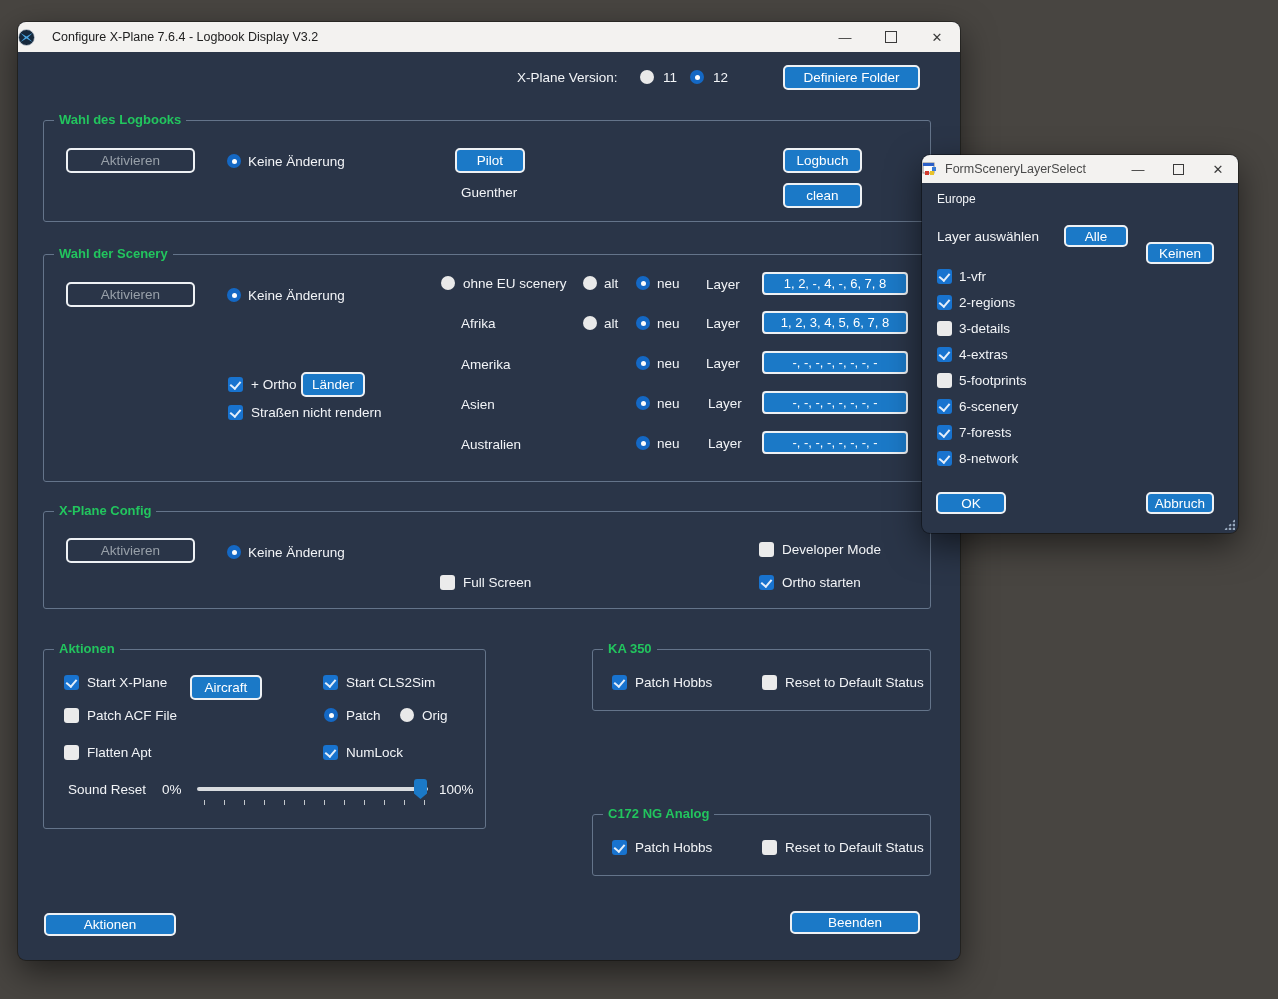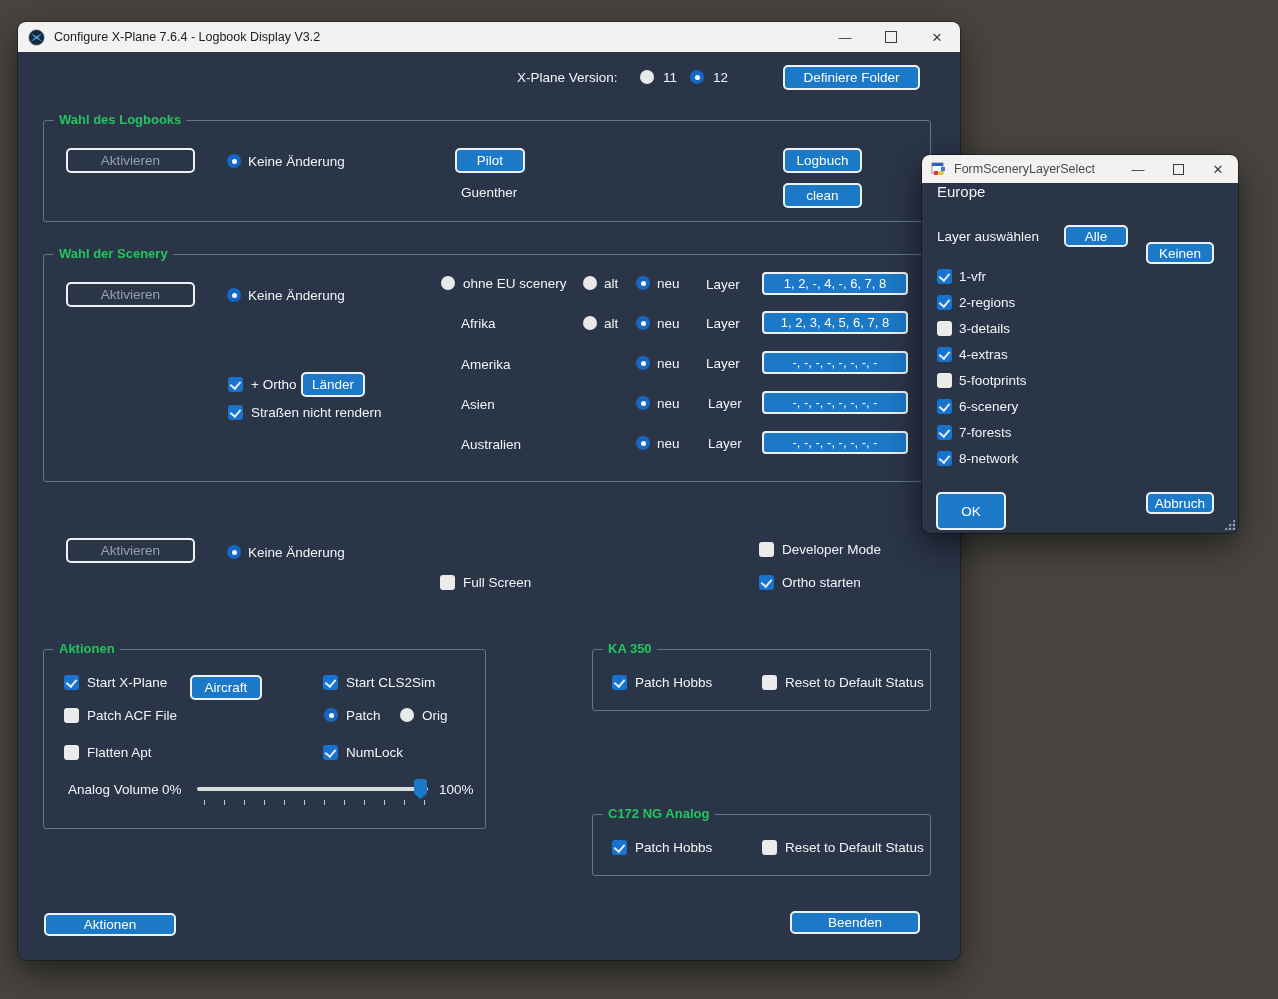--- a/index.html
+++ b/index.html
@@ -41,21 +41,21 @@
     background:repeating-linear-gradient(to right,#c3c8cc 0 1px,transparent 1px 20px)}
   .grip{position:absolute;right:3px;bottom:3px;width:11px;height:11px;
     background:radial-gradient(circle at 2px 2px,#97a8bc 1.2px,transparent 1.7px);
     background-size:4px 4px;clip-path:polygon(100% 0,100% 100%,0 100%)}
 </style>
 </head>
 <body>
 
 <div class="window" style="left:18px;top:22px;width:942px;height:938px">
 
-  <div class="titlebar" style="height:30px;padding-left:10px;gap:9px">
+  <div class="titlebar" style="height:30px;gap:17px">
     <svg width="17" height="17" viewBox="0 0 17 17">
       <circle cx="8.5" cy="8.5" r="8" fill="#16293c" stroke="#cfd6dd" stroke-width="0.8"></circle>
       <path d="M2.5 4 L8.5 7.4 L14.5 4 L10 8.5 L14.5 13 L8.5 9.6 L2.5 13 L7 8.5 Z" fill="#4aa3dd"></path>
     </svg>
     <span class="tb-title">Configure X-Plane  7.6.4 - Logbook Display V3.2</span>
     <div class="tb-btns">
       <div class="tb-btn">—</div>
       <div class="tb-btn">
           <span style="display:block;width:10px;height:10px;border:1px solid #3a3a3a"></span>
         </div>
@@ -121,20 +121,23 @@
   <span class="lb" style="left:639px;top:381px">neu</span>
   <span class="lb" style="left:690px;top:381px">Layer</span>
   <div class="layerf" style="left:744px;top:369px">-, -, -, -, -, -, -, -</div>
 
   <span class="lb" style="left:443px;top:422px">Australien</span>
   <span class="rd checked" style="left:618px;top:414px"></span>
   <span class="lb" style="left:639px;top:421px">neu</span>
   <span class="lb" style="left:690px;top:421px">Layer</span>
   <div class="layerf" style="left:744px;top:409px">-, -, -, -, -, -, -, -</div>
 
+  <div class="grp" style="left:25px;top:489px;width:886px;height:96px">
+    <span class="gt">X-Plane Config</span>
+  </div>
   <div class="btn ghost" style="left:48px;top:516px;width:129px;height:25px">Aktivieren</div>
   <span class="rd checked" style="left:209px;top:523px"></span>
   <span class="lb" style="left:230px;top:530px">Keine Änderung</span>
   <span class="cb" style="left:741px;top:520px"></span>
   <span class="lb" style="left:764px;top:527px">Developer Mode</span>
   <span class="cb" style="left:422px;top:553px"></span>
   <span class="lb" style="left:445px;top:560px">Full Screen</span>
   <span class="cb checked" style="left:741px;top:553px"></span>
   <span class="lb" style="left:764px;top:560px">Ortho starten</span>
 
@@ -149,21 +152,21 @@
   <span class="lb" style="left:69px;top:693px">Patch ACF File</span>
   <div class="btn" style="left:172px;top:653px;width:72px;height:25px">Aircraft</div>
   <span class="rd checked" style="left:306px;top:686px"></span>
   <span class="lb" style="left:328px;top:693px">Patch</span>
   <span class="rd" style="left:382px;top:686px"></span>
   <span class="lb" style="left:404px;top:693px">Orig</span>
   <span class="cb" style="left:46px;top:723px"></span>
   <span class="lb" style="left:69px;top:730px">Flatten Apt</span>
   <span class="cb checked" style="left:305px;top:723px"></span>
   <span class="lb" style="left:328px;top:730px">NumLock</span>
-  <span class="lb" style="left:50px;top:767px">Analog Volume</span>
+  <span class="lb" style="left:50px;top:767px">Sound Reset</span>
   <span class="lb" style="left:144px;top:767px">0%</span>
   <div class="track" style="left:179px;top:765px;width:231px"></div>
   <div class="thumb" style="left:396px;top:757px"></div>
   <div class="ticks" style="left:186px;top:778px;width:224px"></div>
   <span class="lb" style="left:421px;top:767px">100%</span>
 
   <div class="grp" style="left:574px;top:627px;width:337px;height:60px">
     <span class="gt">KA 350</span>
   </div>
   <span class="cb checked" style="left:594px;top:653px"></span>
@@ -177,39 +180,39 @@
   <span class="cb checked" style="left:594px;top:818px"></span>
   <span class="lb" style="left:617px;top:825px">Patch Hobbs</span>
   <span class="cb" style="left:744px;top:818px"></span>
   <span class="lb" style="left:767px;top:825px">Reset to Default Status</span>
 
   <div class="btn" style="left:26px;top:891px;width:132px;height:23px">Aktionen</div>
   <div class="btn" style="left:772px;top:889px;width:130px;height:23px">Beenden</div>
 </div>
 
 <div class="window" style="left:922px;top:155px;width:316px;height:378px">
-  <div class="titlebar" style="height:28px;padding-left:9px;gap:8px">
+  <div class="titlebar" style="height:28px;gap:8px">
     <svg width="15" height="15" viewBox="0 0 15 15">
       <rect x="1" y="1" width="11" height="10" fill="#fdfdfd" stroke="#8a8a8a" stroke-width="1"></rect>
       <rect x="1" y="1" width="11" height="3" fill="#2b5fc7"></rect>
       <rect x="3" y="9" width="4" height="4" fill="#d23b2f"></rect>
       <rect x="8" y="9" width="4" height="4" fill="#e8c32a"></rect>
       <rect x="10" y="5" width="4" height="4" fill="#3a7bd5"></rect>
     </svg>
     <span class="tb-title" style="color:#4a4a4a">FormSceneryLayerSelect</span>
     <div class="tb-btns">
       <div class="tb-btn" style="width:40px">—</div>
       <div class="tb-btn" style="width:40px">
           <span style="display:block;width:9px;height:9px;border:1px solid #3a3a3a"></span>
         </div>
       <div class="tb-btn" style="width:40px">✕</div>
     </div>
   </div>
 
-  <span class="lb" style="left:15px;top:36px;font-size:15px">Europe</span>
+  <span class="lb" style="left:15px;top:44px;font-size:12px">Europe</span>
   <span class="lb" style="left:15px;top:81px">Layer auswählen</span>
   <div class="btn" style="left:142px;top:70px;width:64px;height:22px">Alle</div>
   <div class="btn" style="left:224px;top:87px;width:68px;height:22px">Keinen</div>
 
   <span class="cb checked" style="left:15px;top:114px"></span>
   <span class="lb" style="left:37px;top:121px">1-vfr</span>
   <span class="cb checked" style="left:15px;top:140px"></span>
   <span class="lb" style="left:37px;top:147px">2-regions</span>
   <span class="cb" style="left:15px;top:166px"></span>
   <span class="lb" style="left:37px;top:173px">3-details</span>
@@ -217,16 +220,16 @@
   <span class="lb" style="left:37px;top:199px">4-extras</span>
   <span class="cb" style="left:15px;top:218px"></span>
   <span class="lb" style="left:37px;top:225px">5-footprints</span>
   <span class="cb checked" style="left:15px;top:244px"></span>
   <span class="lb" style="left:37px;top:251px">6-scenery</span>
   <span class="cb checked" style="left:15px;top:270px"></span>
   <span class="lb" style="left:37px;top:277px">7-forests</span>
   <span class="cb checked" style="left:15px;top:296px"></span>
   <span class="lb" style="left:37px;top:303px">8-network</span>
 
-  <div class="btn" style="left:14px;top:337px;width:70px;height:38px">OK</div>
+  <div class="btn" style="left:14px;top:337px;width:70px;height:22px">OK</div>
   <div class="btn" style="left:224px;top:337px;width:68px;height:22px">Abbruch</div>
   <div class="grip"></div>
 </div>
 
 </body></html>

